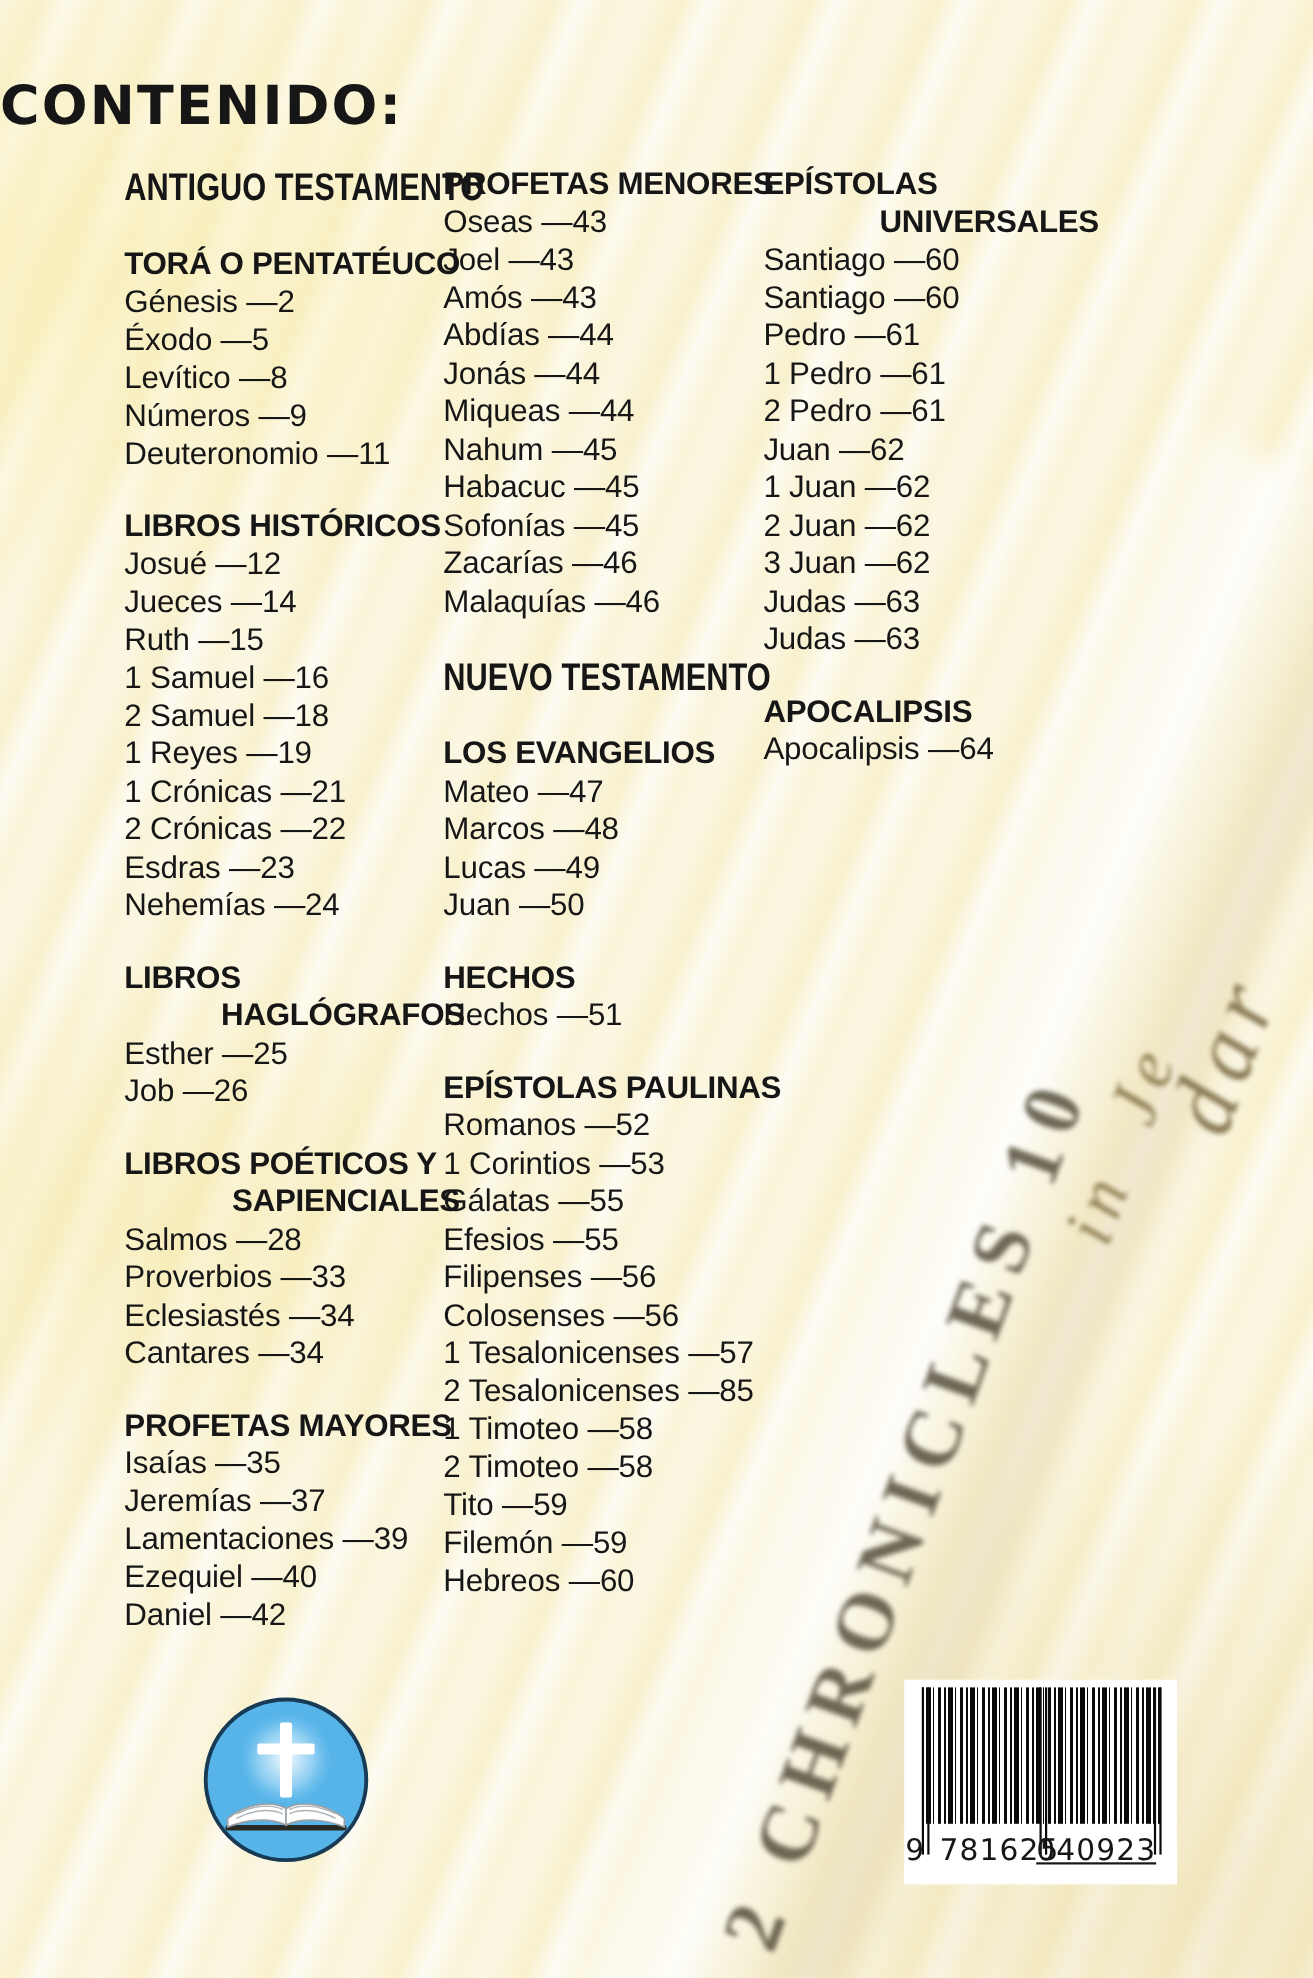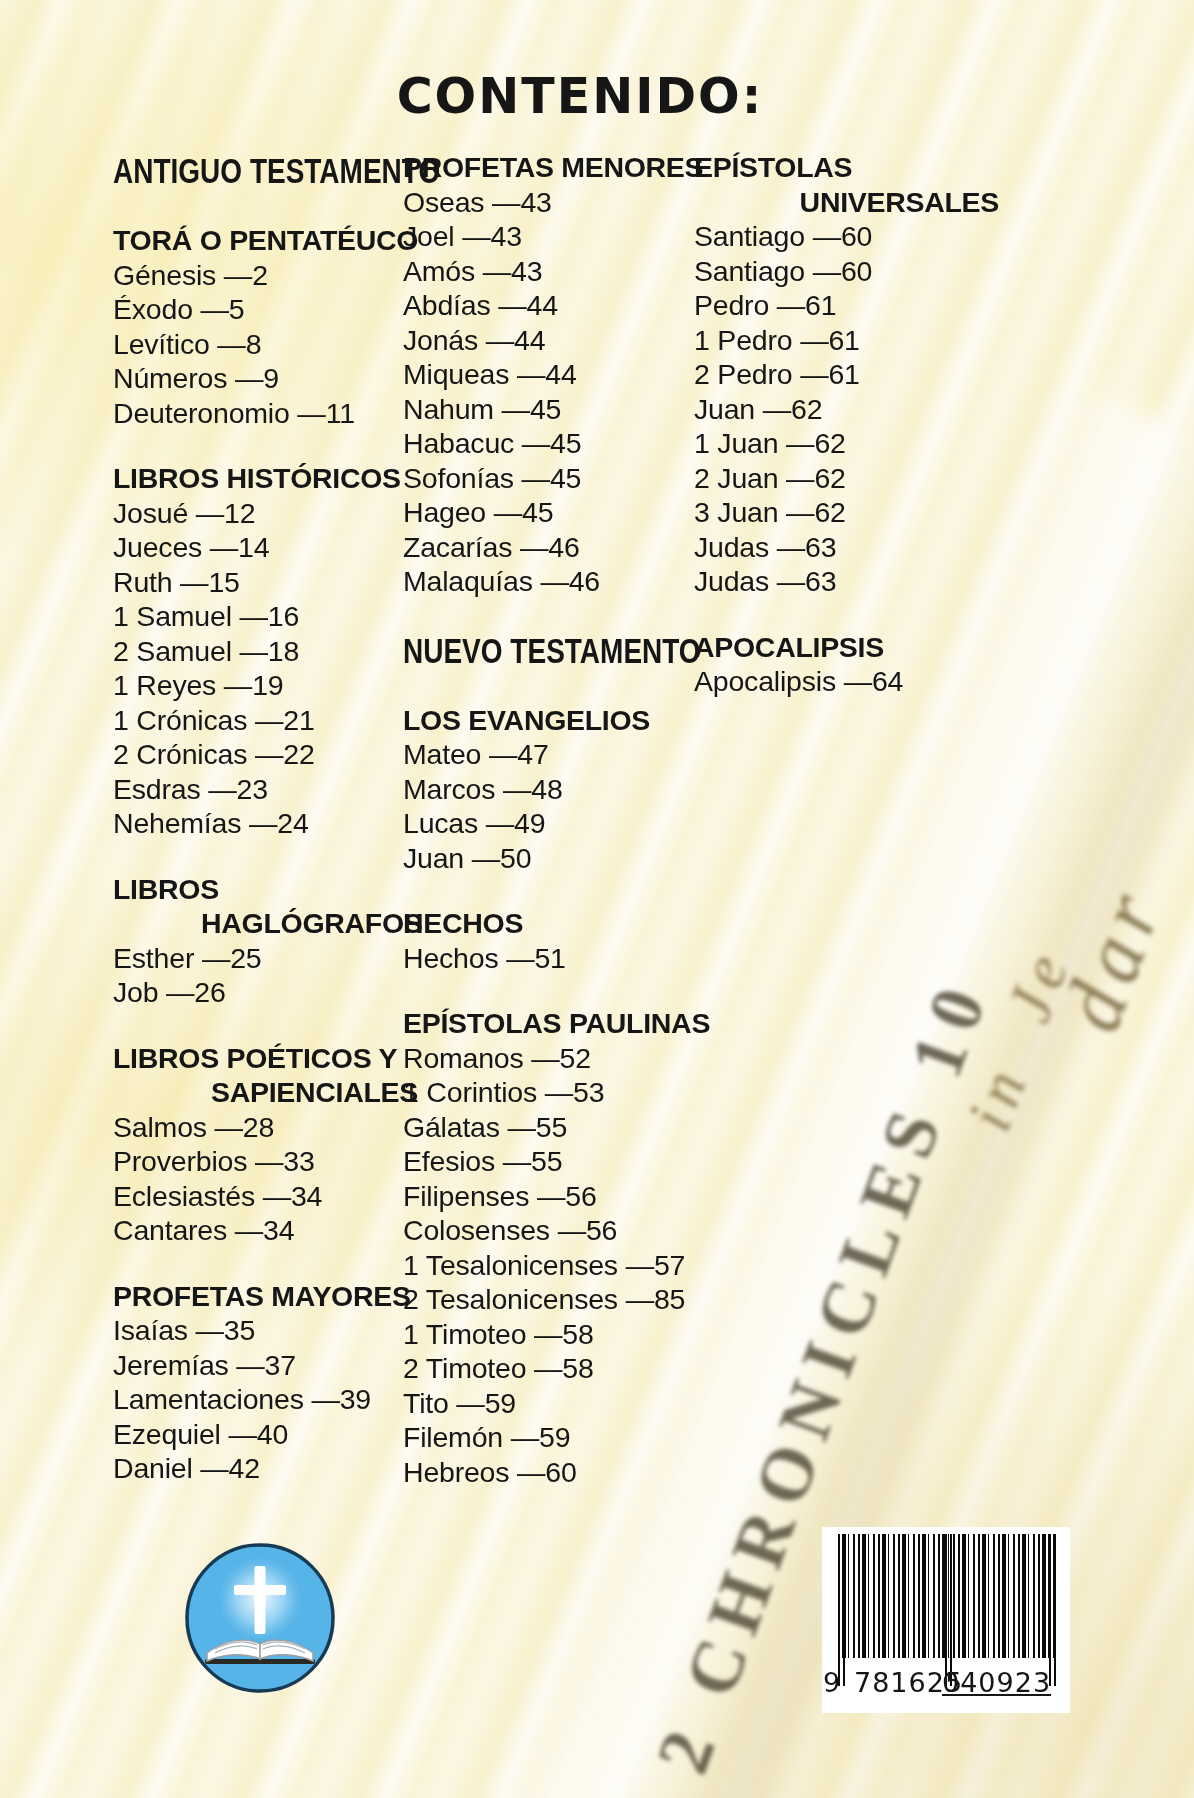--- a/index.html
+++ b/index.html
@@ -37,21 +37,21 @@
   .verse1{
     left:952px;top:1115px;font-size:64px;font-style:italic;letter-spacing:8px;word-spacing:26px;
     color:rgba(122,102,58,0.80);filter:blur(2.6px);
   }
   .verse2{
     left:1042px;top:1010px;font-size:84px;font-style:italic;letter-spacing:10px;
     color:rgba(110,92,52,0.80);filter:blur(2.6px);
   }
   
   .title{
-    position:absolute;top:68px;left:0;width:1160px;text-align:center;
+    position:absolute;top:68px;left:0;width:1160px;text-align:left;
     font-family:"DejaVu Sans",sans-serif;font-weight:bold;font-size:49px;letter-spacing:2px;
   }
   
   .col{position:absolute;top:150px;width:305px;}
   #col1{left:113px;} #col2{left:403px;} #col3{left:694px;}
   .section{margin-top:31px;}
   .section:first-child{margin-top:0;}
   .main-header{
     font-size:35px;line-height:42px;font-weight:900;letter-spacing:0;
     transform:scaleX(0.80);transform-origin:0 50%;white-space:nowrap;
@@ -141,21 +141,20 @@
       <div class="sec-header">PROFETAS MENORES</div>
       <div class="item">Oseas —43</div>
       <div class="item">Joel —43</div>
       <div class="item">Amós —43</div>
       <div class="item">Abdías —44</div>
       <div class="item">Jonás —44</div>
       <div class="item">Miqueas —44</div>
       <div class="item">Nahum —45</div>
       <div class="item">Habacuc —45</div>
       <div class="item">Sofonías —45</div>
-      <div class="item">Hageo —45</div>
       <div class="item">Zacarías —46</div>
       <div class="item">Malaquías —46</div>
     </div>
     <div class="section main">
       <div class="main-header">NUEVO TESTAMENTO</div>
     </div>
     <div class="section">
       <div class="sec-header">LOS EVANGELIOS</div>
       <div class="item">Mateo —47</div>
       <div class="item">Marcos —48</div>

